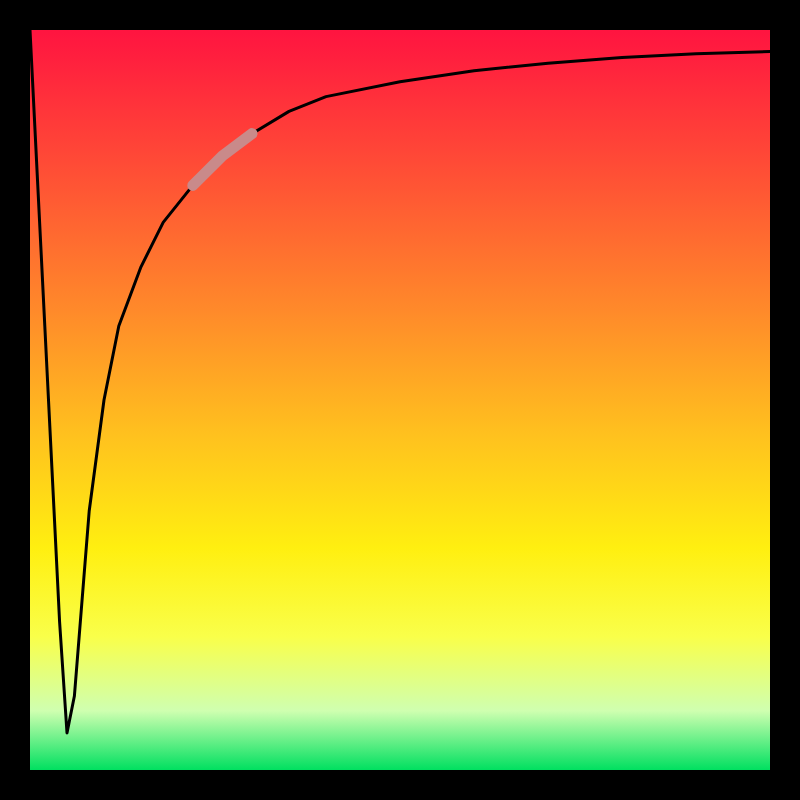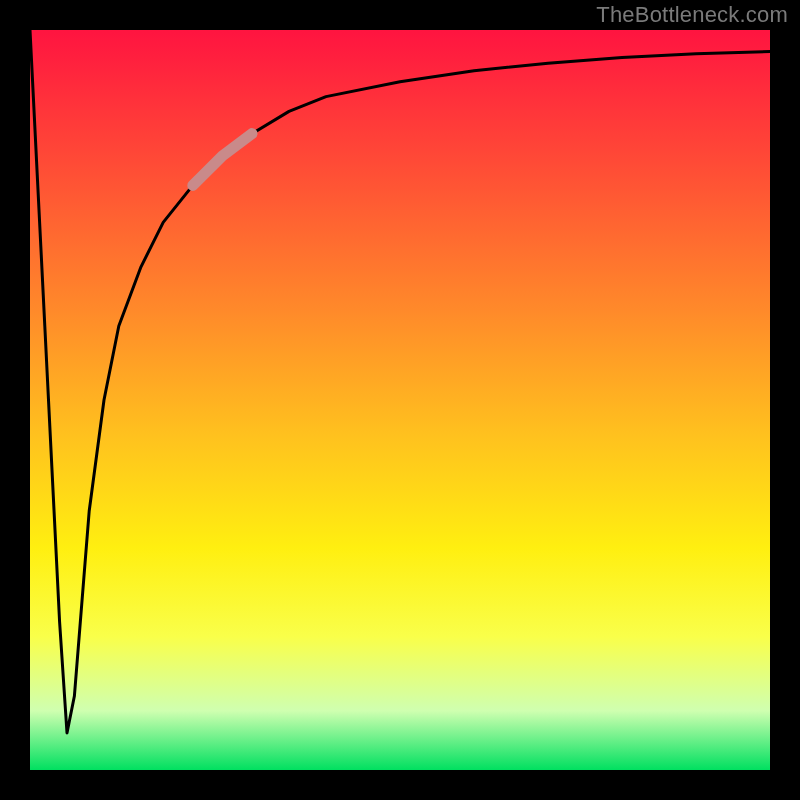--- a/index.html
+++ b/index.html
@@ -55,21 +55,20 @@
     width: 740px;
     height: 740px;
     overflow: visible;
   }
 </style>
 </head>
 <body>
 
 <div class="frame">
 
-  <div class="watermark">TheBottleneck.com</div>
 
   <div class="plot-area">
     <svg class="curve" viewBox="0 0 740 740" preserveAspectRatio="none">
       <path id="main-curve" fill="none" stroke="#000" stroke-width="3" stroke-linejoin="round" stroke-linecap="round" d="M0.0 0.0 L14.8 296.0 L29.6 592.0 L37.0 703.0 L44.4 666.0 L59.2 481.0 L74.0 370.0 L88.8 296.0 L111.0 236.8 L133.2 192.4 L162.8 155.4 L192.4 125.8 L222.0 103.6 L259.0 81.4 L296.0 66.6 L370.0 51.8 L444.0 40.7 L518.0 33.3 L592.0 27.4 L666.0 23.7 L740.0 21.5"></path>
       <path id="highlight-seg" fill="none" stroke="#c98a8a" stroke-width="11" stroke-linecap="round" d="M162.8 155.4 L192.4 125.8 L222.0 103.6"></path>
     </svg>
   </div>
 
 </div>
 

